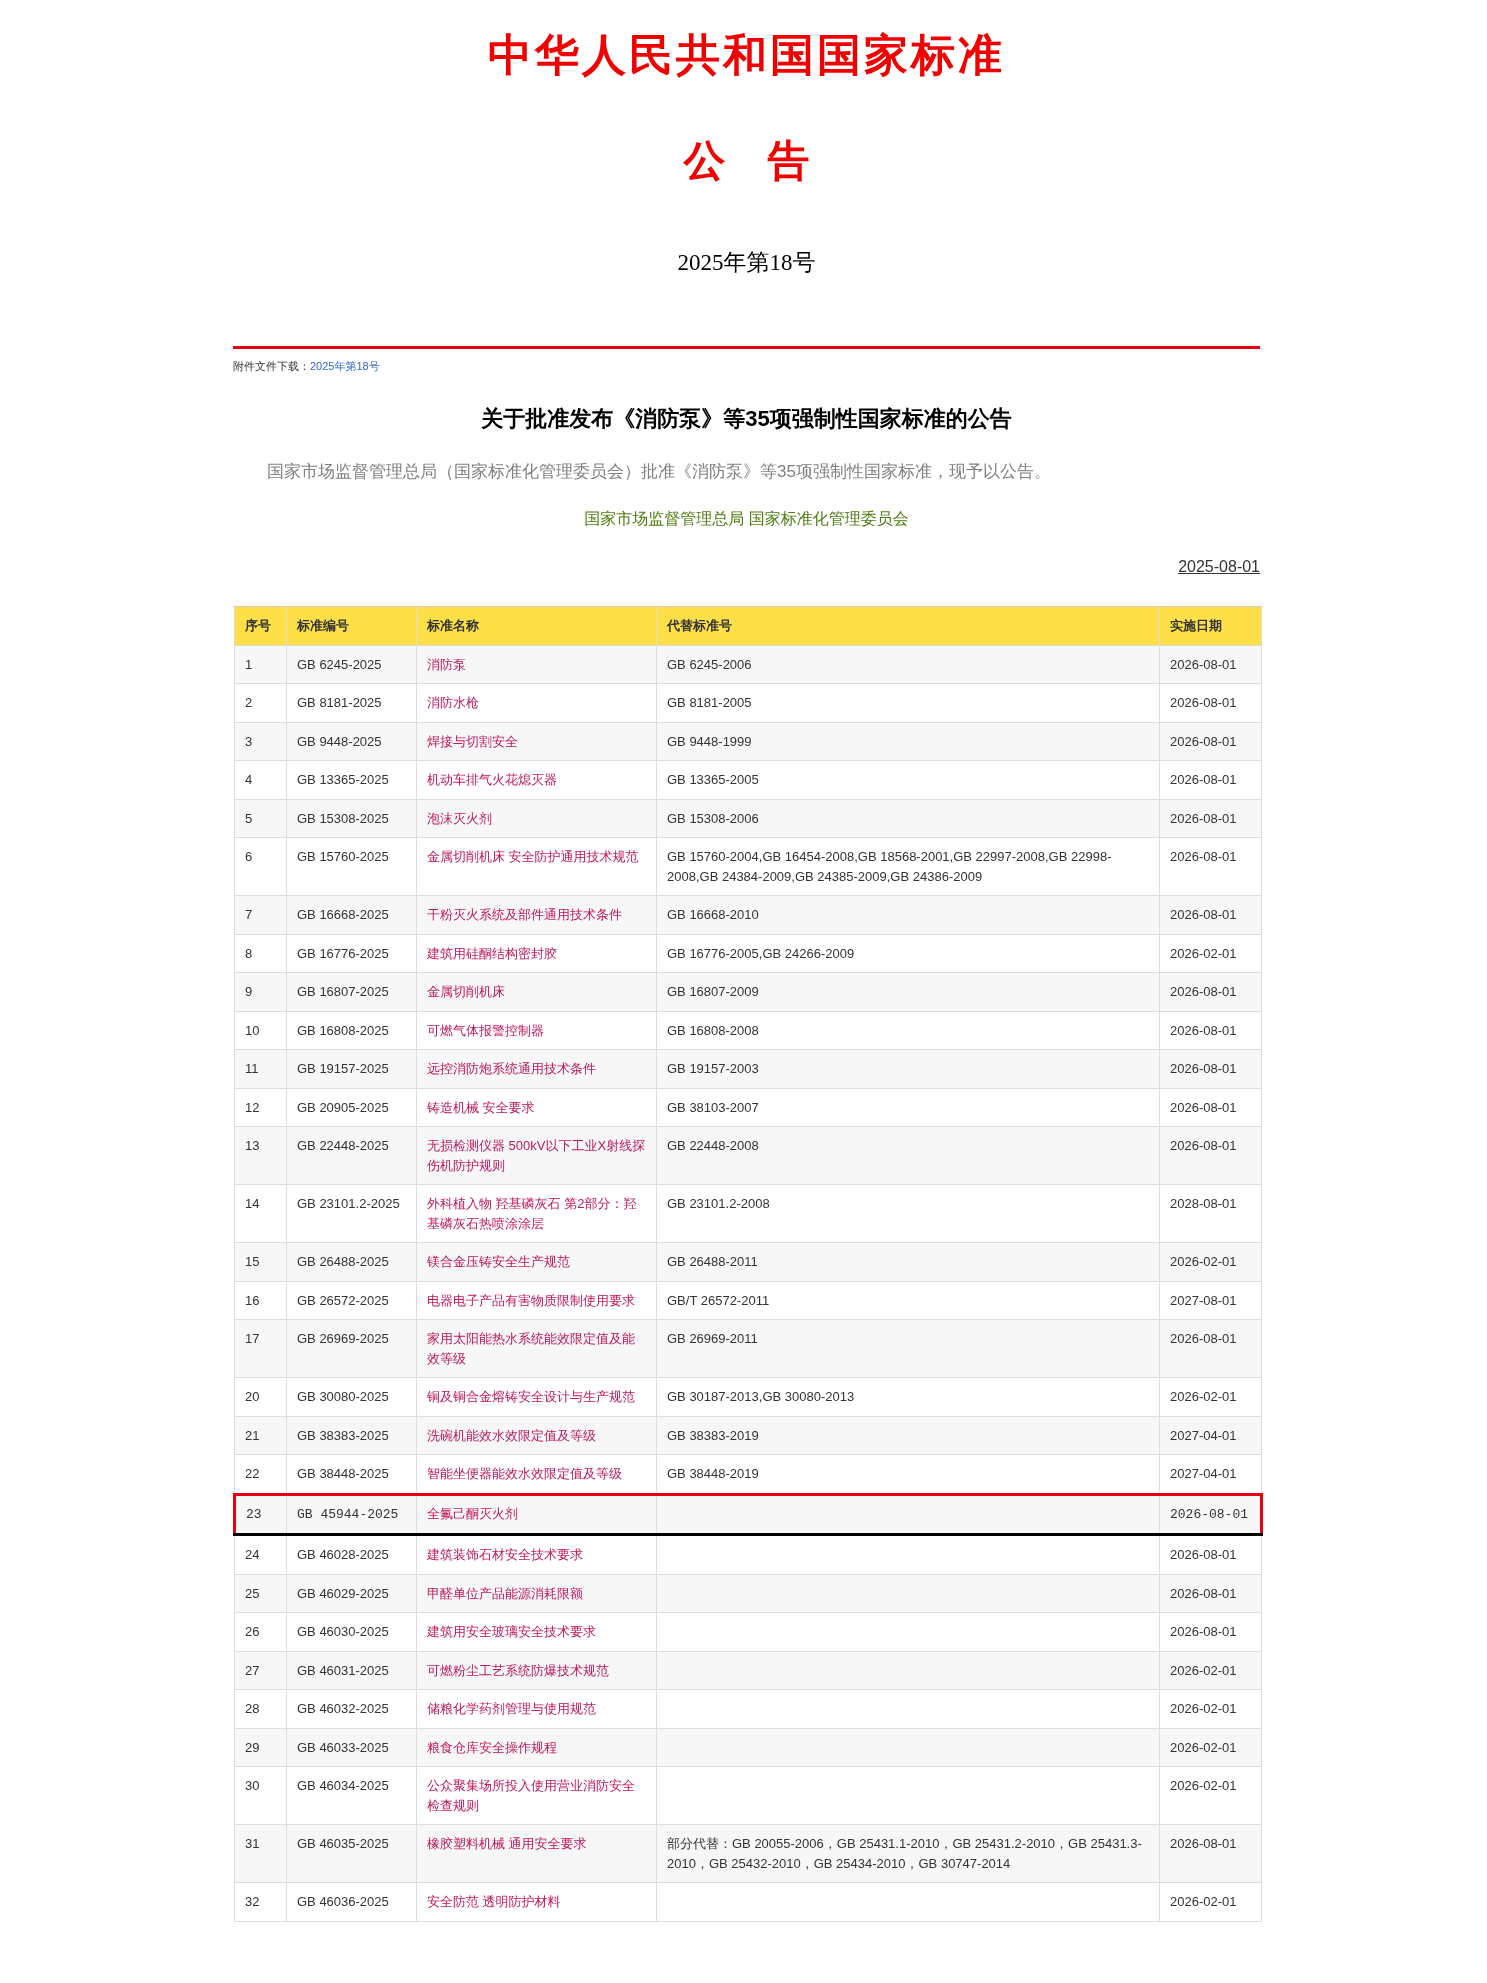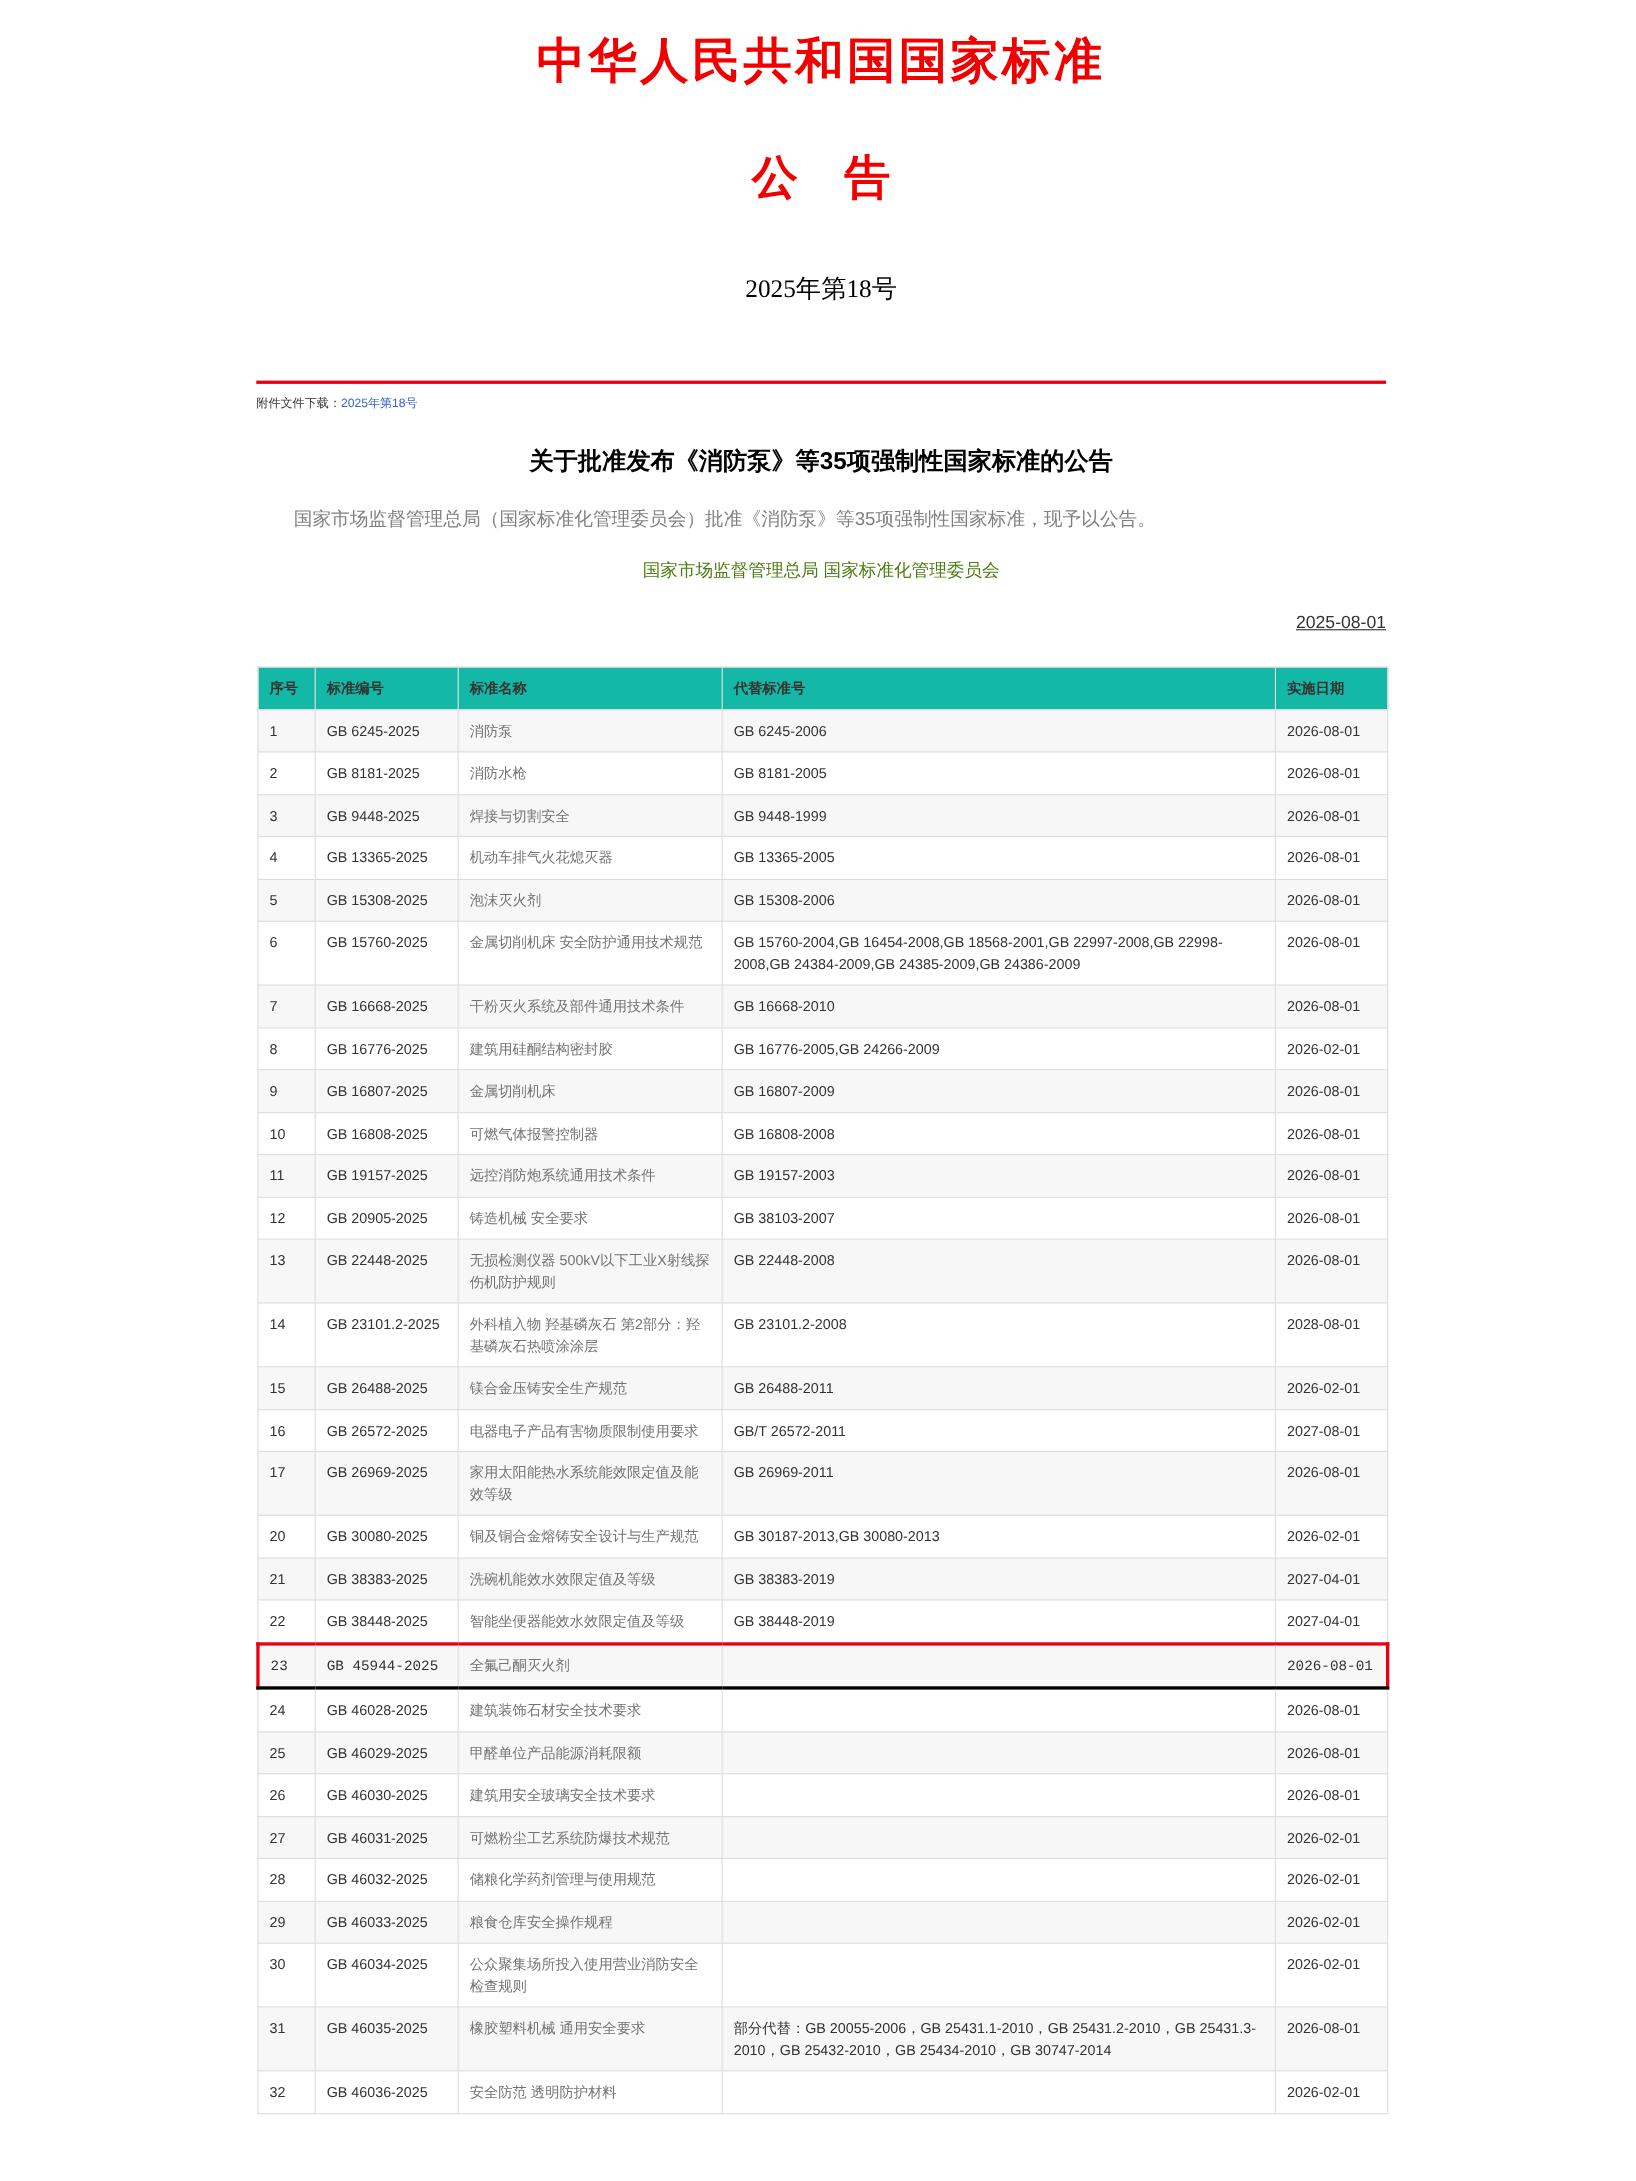--- a/index.html
+++ b/index.html
@@ -14,23 +14,23 @@
   .divider{height:3px;background:#e60012;margin-top:68px;}
   .attachment{margin-top:10px;font-size:11px;color:#333;}
   .attachment a{color:#3366cc;text-decoration:none;}
   .heading{text-align:center;font-size:22px;font-weight:700;color:#000;margin-top:30px;}
   .body-par{font-size:17px;color:#808080;text-indent:2em;line-height:1.6;margin-top:24px;}
   .issuer{text-align:center;font-size:16px;color:#4d7c0f;margin-top:24px;}
   .issue-date{text-align:right;font-size:16px;color:#333;margin-top:28px;text-decoration:underline;}
   table{width:100%;border-collapse:collapse;table-layout:fixed;margin-top:30px;font-size:13px;color:#333;}
   th,td{border:1px solid #dddddd;padding:9px 10px;text-align:left;vertical-align:top;
     line-height:1.5;word-wrap:break-word;}
-  thead th{font-weight:700;color:#333;background:#14b8a6;border-top:1px solid #cccccc;}
+  thead th{font-weight:700;color:#333;background:#fde047;border-top:1px solid #cccccc;}
   tbody tr:nth-child(odd) td{background:#f7f7f7;}
-  td a{color:#737373;text-decoration:none;}
+  td a{color:#be185d;text-decoration:none;}
   tr.highlighted td{border-top:3px solid #e60012;border-bottom:3px solid #000000;font-family:Liberation Mono, monospace;}
   tr.highlighted td:first-child{border-left:3px solid #e60012;}
   tr.highlighted td:last-child{border-right:3px solid #e60012;}
   col.c-no{width:52px;} col.c-code{width:130px;} col.c-name{width:240px;}
   col.c-rep{width:503px;} col.c-date{width:102px;}
 </style>
 </head>
 <body>
 
 <div class="container">

